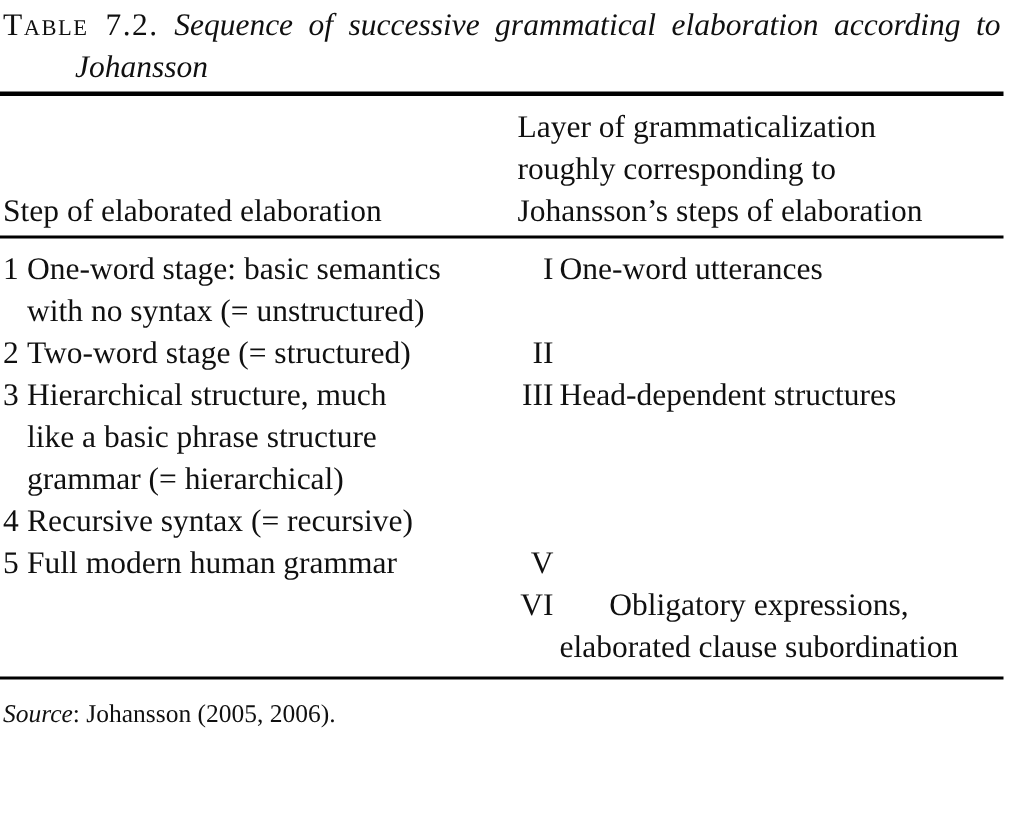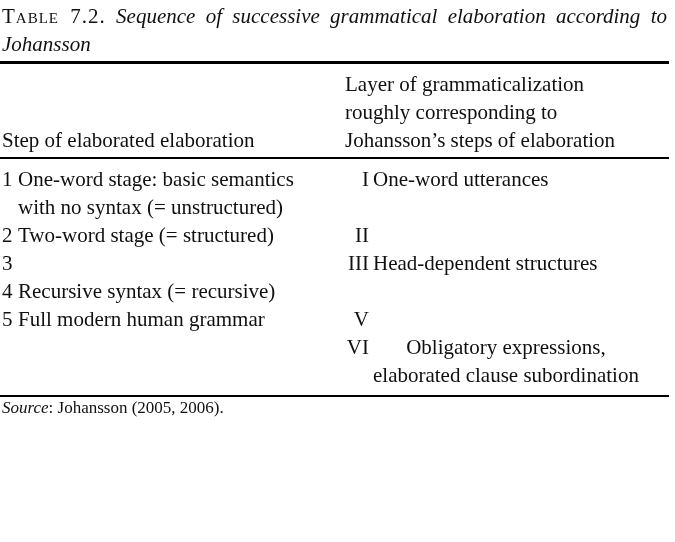--- a/index.html
+++ b/index.html
@@ -14,21 +14,21 @@
     line-height: 28px;
     overflow: hidden;
   }
   .page { width: 669px; height: 542px; border-radius: 25px; }
 
   
   .caption { padding: 2px 2px 0 2px; }
   .caption-line1 { text-align: justify; text-align-last: justify; }
   .caption-label { font-variant: small-caps; letter-spacing: 1px; }
   .caption-italic { font-style: italic; }
-  .caption-line2 { font-style: italic; }
+  .caption-line2 { font-style: italic; margin-left: 48px; }
 
   
   .rule-thick { height: 2.5px; background: #000; }
   .rule-thin  { height: 1.5px; background: #000; }
   .rule-top { margin-top: 3px; }
 
   
   .thead {
     display: grid;
     grid-template-columns: 343px 1fr;
@@ -44,21 +44,21 @@
     align-items: start;
   }
   .step-cell { position: relative; padding-left: 16px; white-space: nowrap; }
   .step-no { position: absolute; left: 0; top: 0; }
   .layer-cell { }
   .layer-entry { display: flex; align-items: flex-start; }
   .layer-numeral { flex: none; width: 24px; text-align: right; }
   .layer-text { margin-left: 4px; white-space: nowrap; text-align: center; }
 
   
-  .source-note { padding: 0 2px 0 2px; font-size: 17px; line-height: 21px; }
+  .source-note { padding: 12px 2px 0 2px; font-size: 17px; line-height: 21px; }
   .source-label { font-style: italic; }
 </style>
 </head>
 <body>
 
 <div class="page">
 
   <div class="caption">
     <div class="caption-line1">
       <span class="caption-label">Table 7.2.</span>
@@ -88,21 +88,21 @@
       </div>
       <div class="trow">
         <div class="step-cell"><span class="step-no">2</span><span class="step-text">Two-word stage (= structured)</span></div>
         <div class="layer-cell">
           <div class="layer-entry">
             <span class="layer-numeral">II</span>
           </div>
         </div>
       </div>
       <div class="trow">
-        <div class="step-cell"><span class="step-no">3</span></div>
+        <div class="step-cell"><span class="step-no">3</span><span class="step-text">Hierarchical structure, much<br>like a basic phrase structure<br>grammar (= hierarchical)</span></div>
         <div class="layer-cell">
           <div class="layer-entry">
             <span class="layer-numeral">III</span>
             <span class="layer-text">Head-dependent structures</span>
           </div>
         </div>
       </div>
       <div class="trow">
         <div class="step-cell"><span class="step-no">4</span><span class="step-text">Recursive syntax (= recursive)</span></div>
       </div>

